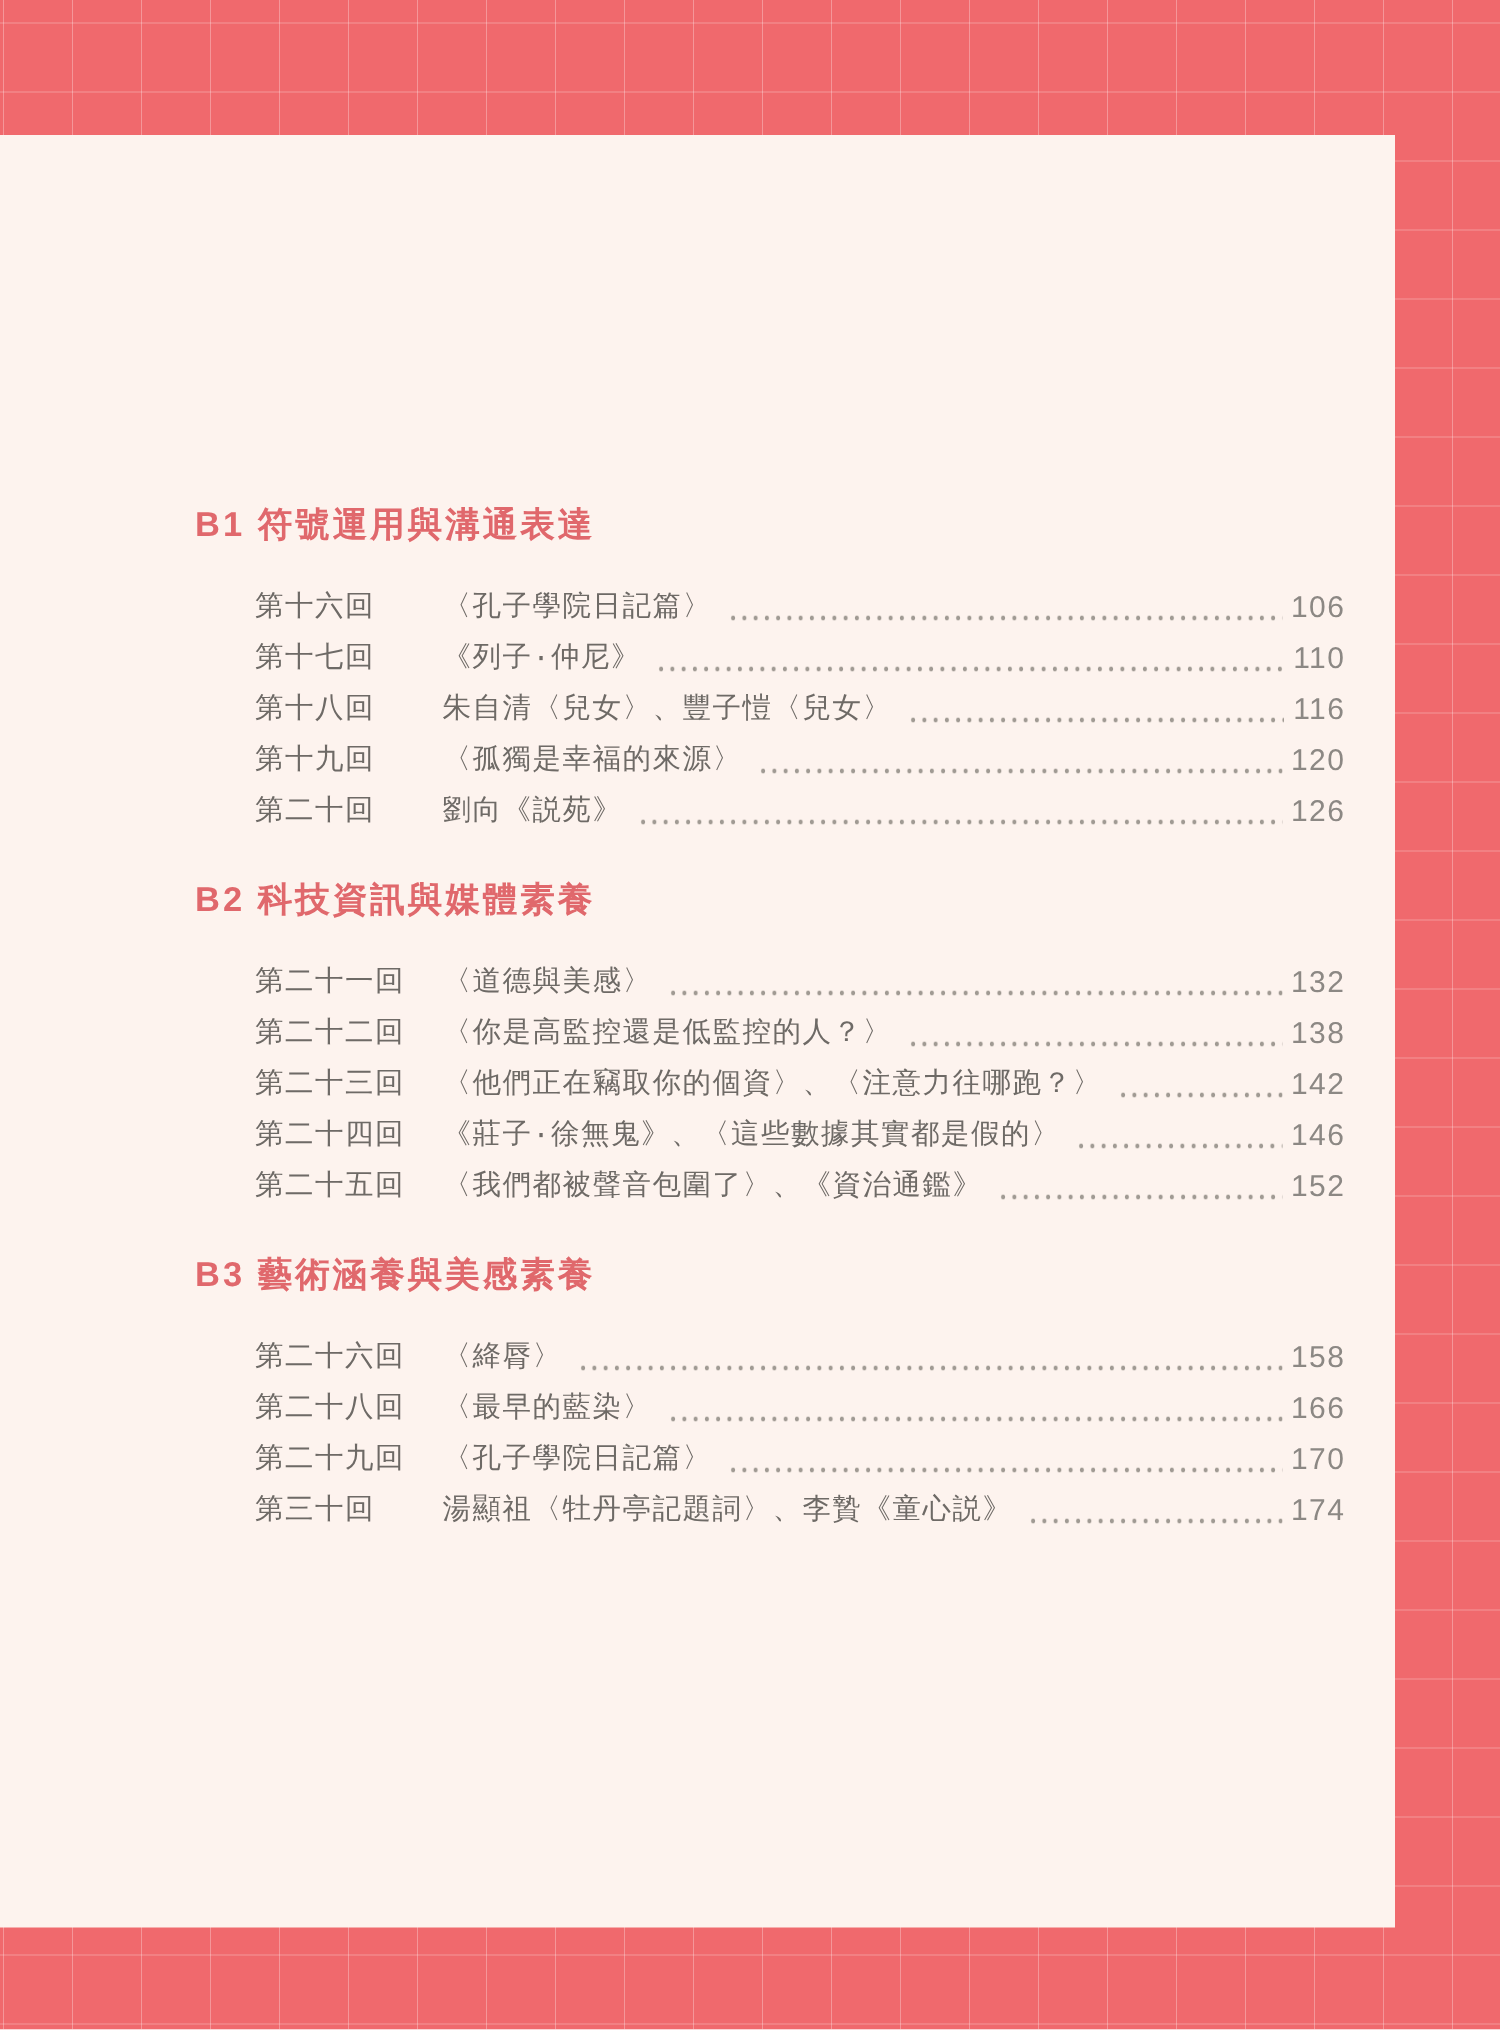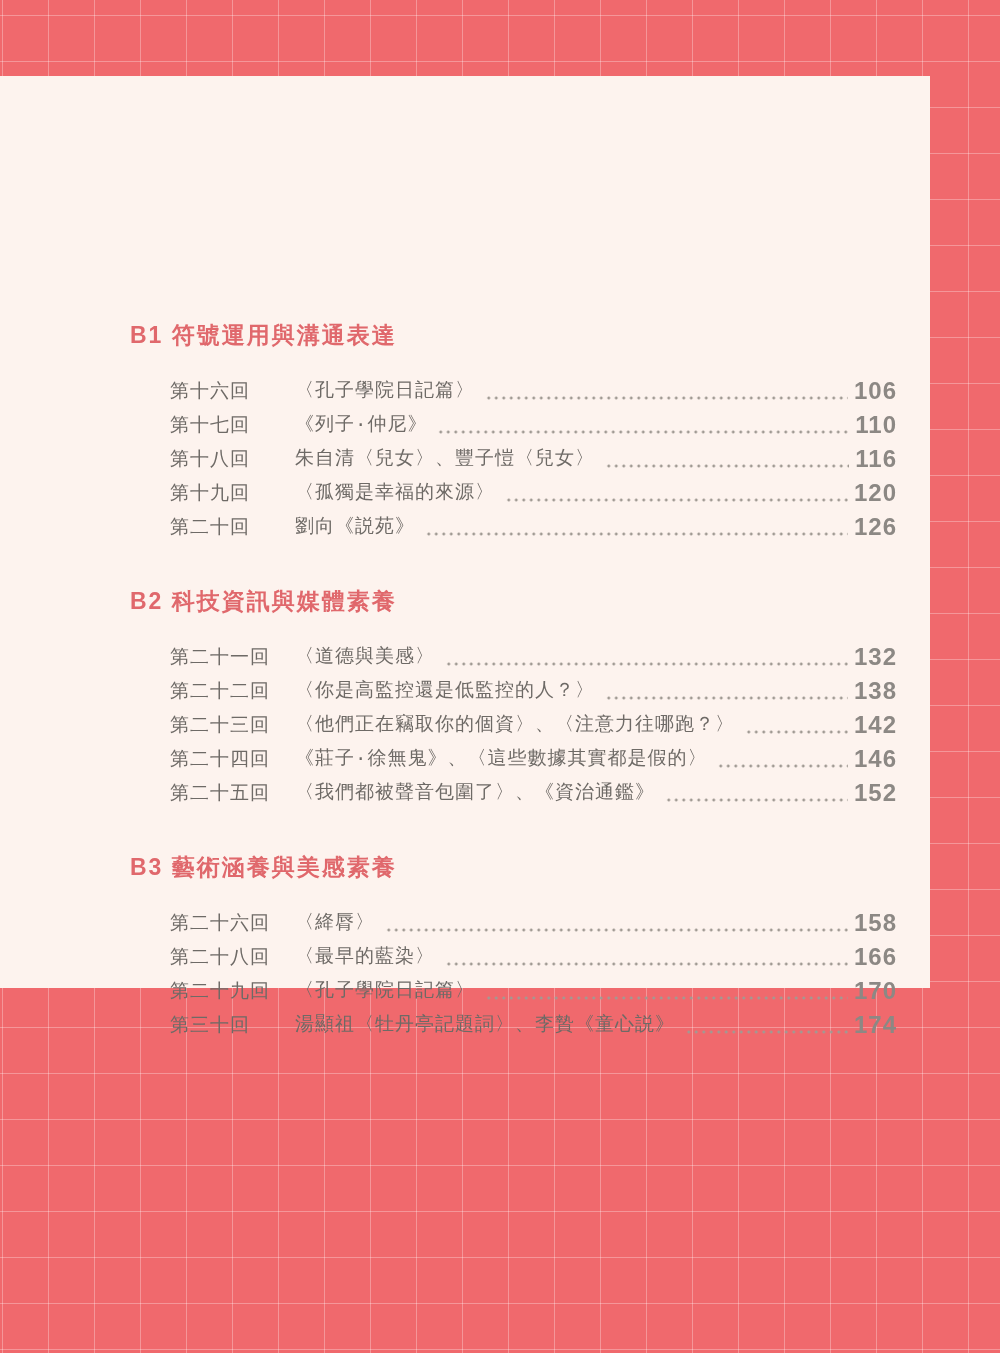--- a/index.html
+++ b/index.html
@@ -24,29 +24,29 @@
     background-color: var(--bg-red);
     background-image:
       linear-gradient(to right, var(--grid-line) 1px, transparent 1px),
       linear-gradient(to bottom, var(--grid-line) 1px, transparent 1px);
     background-size: 46px 46px;
     background-position: 2px 15px;
   }
   .panel {
     position: absolute;
     left: 0;
-    top: 76px;
+    top: 90px;
     width: 930px;
-    height: 912px;
+    height: 1195px;
     background: var(--panel);
   }
   .toc {
     padding: 244px 33px 0 130px;
   }
-  .toc-section + .toc-section { margin-top: 42px; }
+  .toc-section + .toc-section { margin-top: 26px; }
   .section-heading {
     font-size: 23px;
     font-weight: 700;
     letter-spacing: 2px;
     line-height: 30px;
     color: var(--heading);
     margin-bottom: 24px;
   }
   .toc-list { list-style: none; }
   .toc-row {
@@ -71,22 +71,22 @@
     align-self: stretch;
     margin: 0 6px 0 10px;
     min-width: 20px;
     background-image: radial-gradient(circle, var(--dots) 1.3px, transparent 1.6px);
     background-size: 7.5px 7.5px;
     background-repeat: repeat-x;
     background-position: left calc(100% - 7px);
   }
   .pagenum {
     flex: 0 0 auto;
-    font-size: 24px;
-    font-weight: 700;
+    font-size: 20px;
+    font-weight: 400;
     color: var(--pagenum);
     letter-spacing: 1px;
   }
 </style>
 </head>
 <body>
 
 <div class="page">
   <div class="panel">
     <div class="toc">

